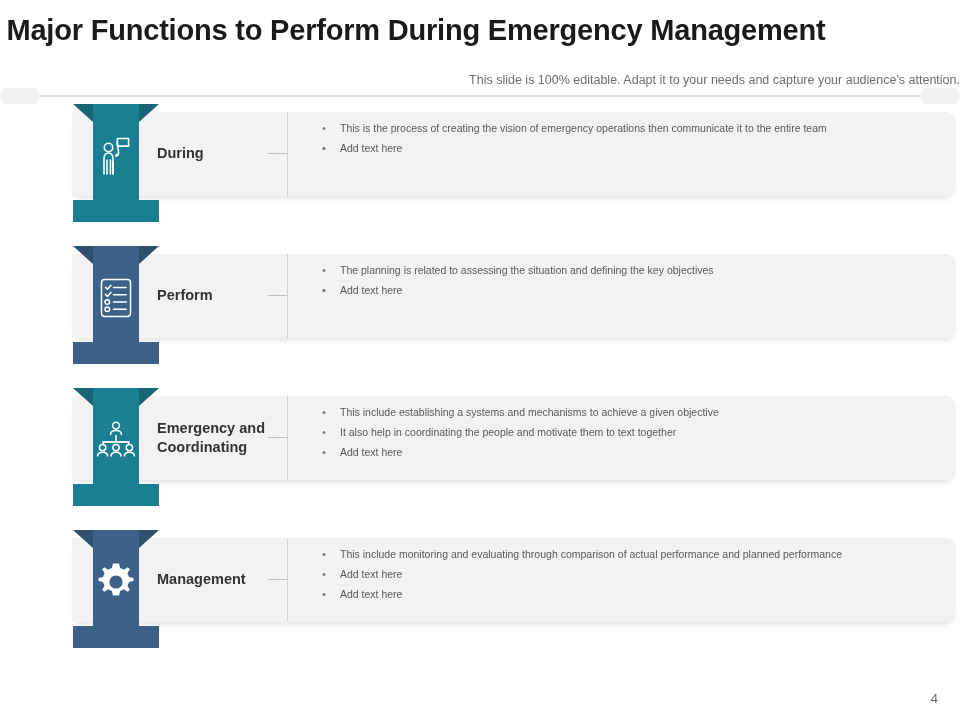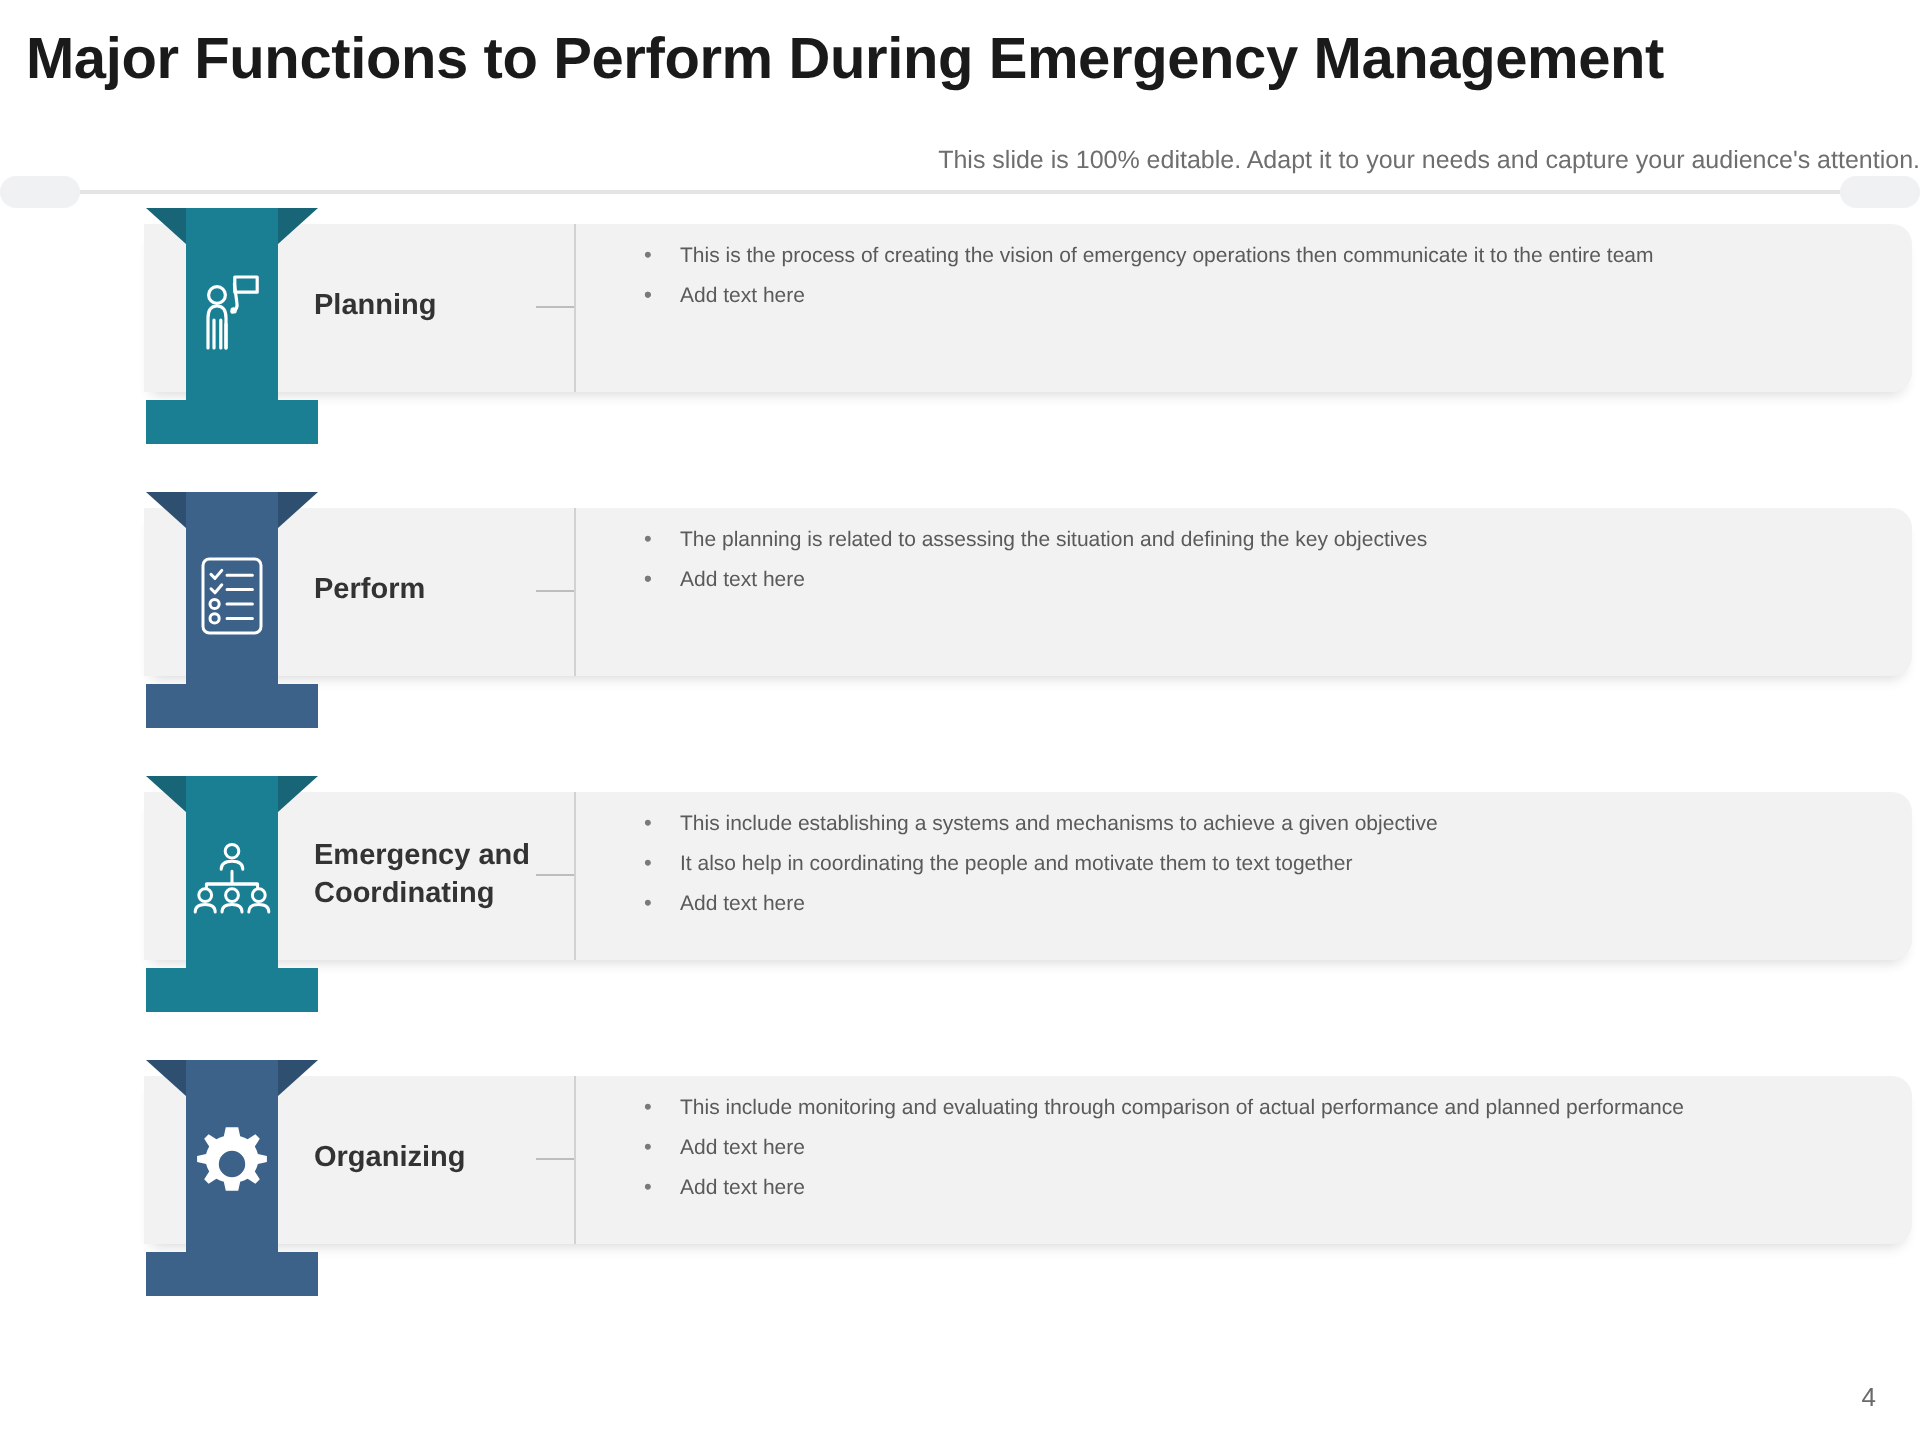--- a/index.html
+++ b/index.html
@@ -15,21 +15,21 @@
     font-family: "Liberation Sans", sans-serif;
     color: #404040;
   }
 
   
   #slide-title {
     position: absolute;
     left: 0;
     top: 14px;
     width: 832px;
-    text-align: right;
+    text-align: center;
     font-size: 29px;
     font-weight: bold;
     color: #1a1a1a;
     letter-spacing: -0.2px;
     white-space: nowrap;
   }
   #slide-subtitle {
     position: absolute;
     left: 0;
     top: 73px;
@@ -217,21 +217,21 @@
       <svg width="34" height="44" viewBox="0 0 34 44" fill="none" stroke="#ffffff" stroke-width="1.6" stroke-linecap="round" stroke-linejoin="round">
               <circle cx="9.5" cy="13.5" r="4.2"></circle>
               <path d="M5 40 V25 q0-6 4.5-6 t4.5 6 V40"></path>
               <path d="M8 40 V26 M11.4 40 V26 M14 40 V28"></path>
               <path d="M17 22 q3.2-1.2 2.4-5 l-1.2-9"></path>
               <path d="M18.4 4.5 h11.2 v7.6 h-11.2 z"></path>
               <circle cx="17.8" cy="21.2" r="1.6" fill="#ffffff" stroke="none"></circle>
             </svg>
     </div>
 
-    <div class="row-label">Planning</div>
+    <div class="row-label">During</div>
 
     <div class="row-connector"></div>
     <div class="row-separator"></div>
 
     <div class="row-bullets">
       <div class="bullet-item">
        <span class="bullet-dot">•</span>
        <span>This is the process of creating the vision of emergency operations then communicate it to the entire team</span>
      </div>
         <div class="bullet-item">
@@ -353,21 +353,21 @@
               M20 1.6 l3.1 0 1.0 4.5 a14.6 14.6 0 0 1 3.7 1.55 l3.9-2.5 2.2 2.2 -2.5 3.9
               a14.6 14.6 0 0 1 1.55 3.7 l4.5 1.0 0 3.1 -4.5 1.0 a14.6 14.6 0 0 1 -1.55 3.7
               l2.5 3.9 -2.2 2.2 -3.9-2.5 a14.6 14.6 0 0 1 -3.7 1.55 l-1.0 4.5 -3.1 0 -3.1 0
               -1.0-4.5 a14.6 14.6 0 0 1 -3.7-1.55 l-3.9 2.5 -2.2-2.2 2.5-3.9
               a14.6 14.6 0 0 1 -1.55-3.7 l-4.5-1.0 0-3.1 4.5-1.0 a14.6 14.6 0 0 1 1.55-3.7
               l-2.5-3.9 2.2-2.2 3.9 2.5 a14.6 14.6 0 0 1 3.7-1.55 l1.0-4.5 3.1 0 z
               M20 13.4 a6.6 6.6 0 1 0 0 13.2 a6.6 6.6 0 0 0 0-13.2 z"></path>
           </svg>
     </div>
 
-    <div class="row-label">Organizing</div>
+    <div class="row-label">Management</div>
 
     <div class="row-connector"></div>
     <div class="row-separator"></div>
 
     <div class="row-bullets">
       <div class="bullet-item">
        <span class="bullet-dot">•</span>
        <span>This include monitoring and evaluating through comparison of actual performance and planned performance</span>
      </div>
         <div class="bullet-item">

